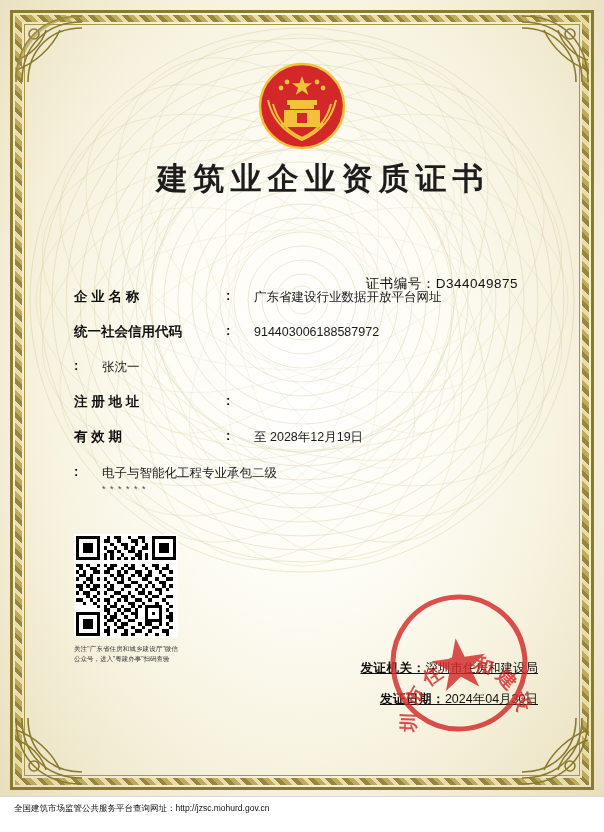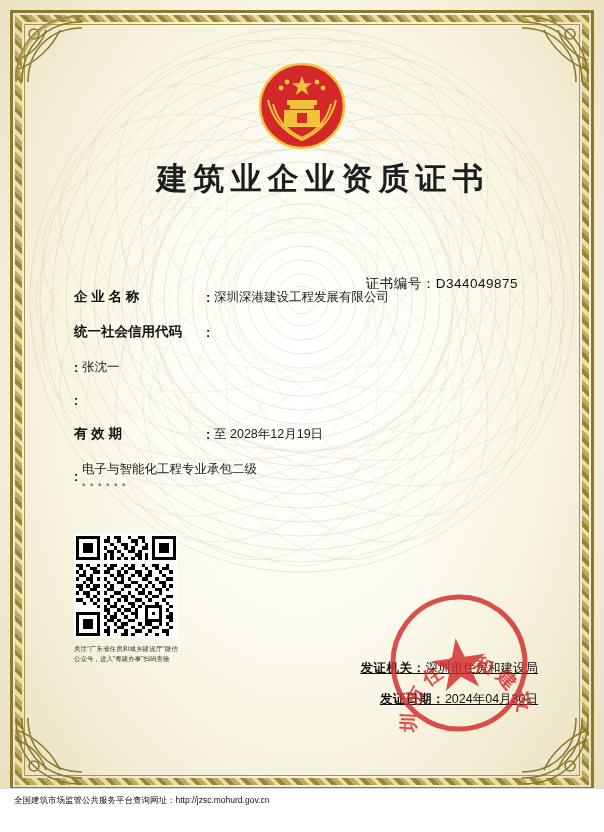--- a/index.html
+++ b/index.html
@@ -107,24 +107,25 @@
 
   
   .fields {
     position: absolute;
     left: 74px;
     right: 66px;
     top: 288px;
   }
   .row {
     display: flex;
-    align-items: center;
+    align-items: flex-start;
     margin-bottom: 17px;
     font-size: 13px;
     color: #111;
+    gap: 20px;
   }
   .row .label {
     width: 132px;
     flex: none;
     font-weight: bold;
     font-size: 13.5px;
     letter-spacing: 0px;
     white-space: nowrap;
   }
   .row .colon {
@@ -197,21 +198,21 @@
     height: 150px;
     pointer-events: none;
     opacity: .82;
   }
 
   
   .footer {
     position: absolute;
     left: 0; right: 0;
     bottom: 0;
-    height: 44px;
+    height: 36px;
     background: #ffffff;
     border-top: 1px solid #d8d8d8;
     padding: 4px 14px 0 14px;
     box-sizing: border-box;
     font-size: 8.5px;
     line-height: 1.65;
     color: #111;
   }
 </style>
 </head>
@@ -357,34 +358,36 @@
 
   <div class="cert-no">
     <span>证书编号：</span><span>D344049875</span>
   </div>
 
   <div class="fields">
 
     <div class="row">
       <div class="label">企 业 名 称</div>
       <div class="colon">:</div>
-      <div class="value">深圳深港建设工程发展有限公司</div>
+      <div class="value">广东省建设行业数据开放平台网址</div>
     </div>
 
     <div class="row">
       <div class="label">统一社会信用代码</div>
       <div class="colon">:</div>
+      <div class="value">914403006188587972</div>
     </div>
 
     <div class="row">
       <div class="colon">:</div>
       <div class="value">张沈一</div>
     </div>
 
     <div class="row">
+      <div class="label">注 册 地 址</div>
       <div class="colon">:</div>
     </div>
 
     <div class="row">
       <div class="label">有 效 期</div>
       <div class="colon">:</div>
       <div class="value">至 2028年12月19日</div>
     </div>
 
     <div class="row">

